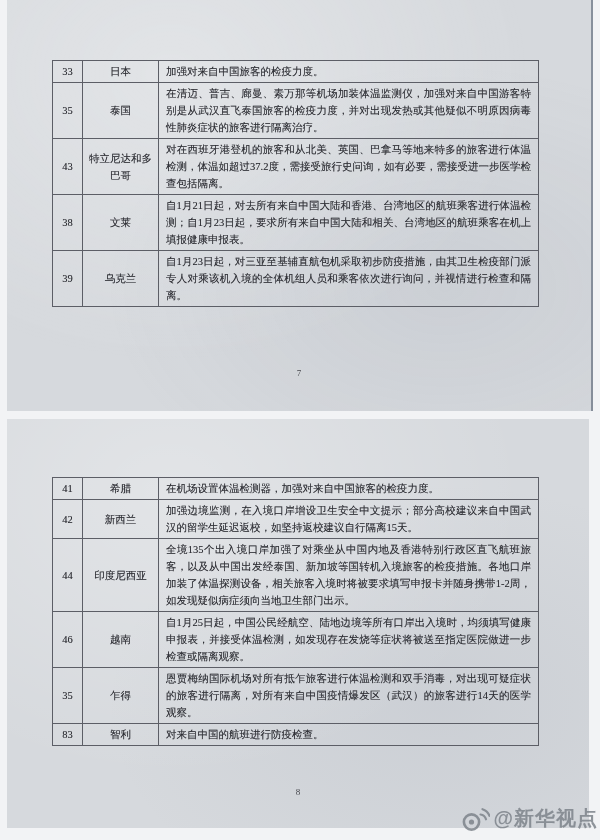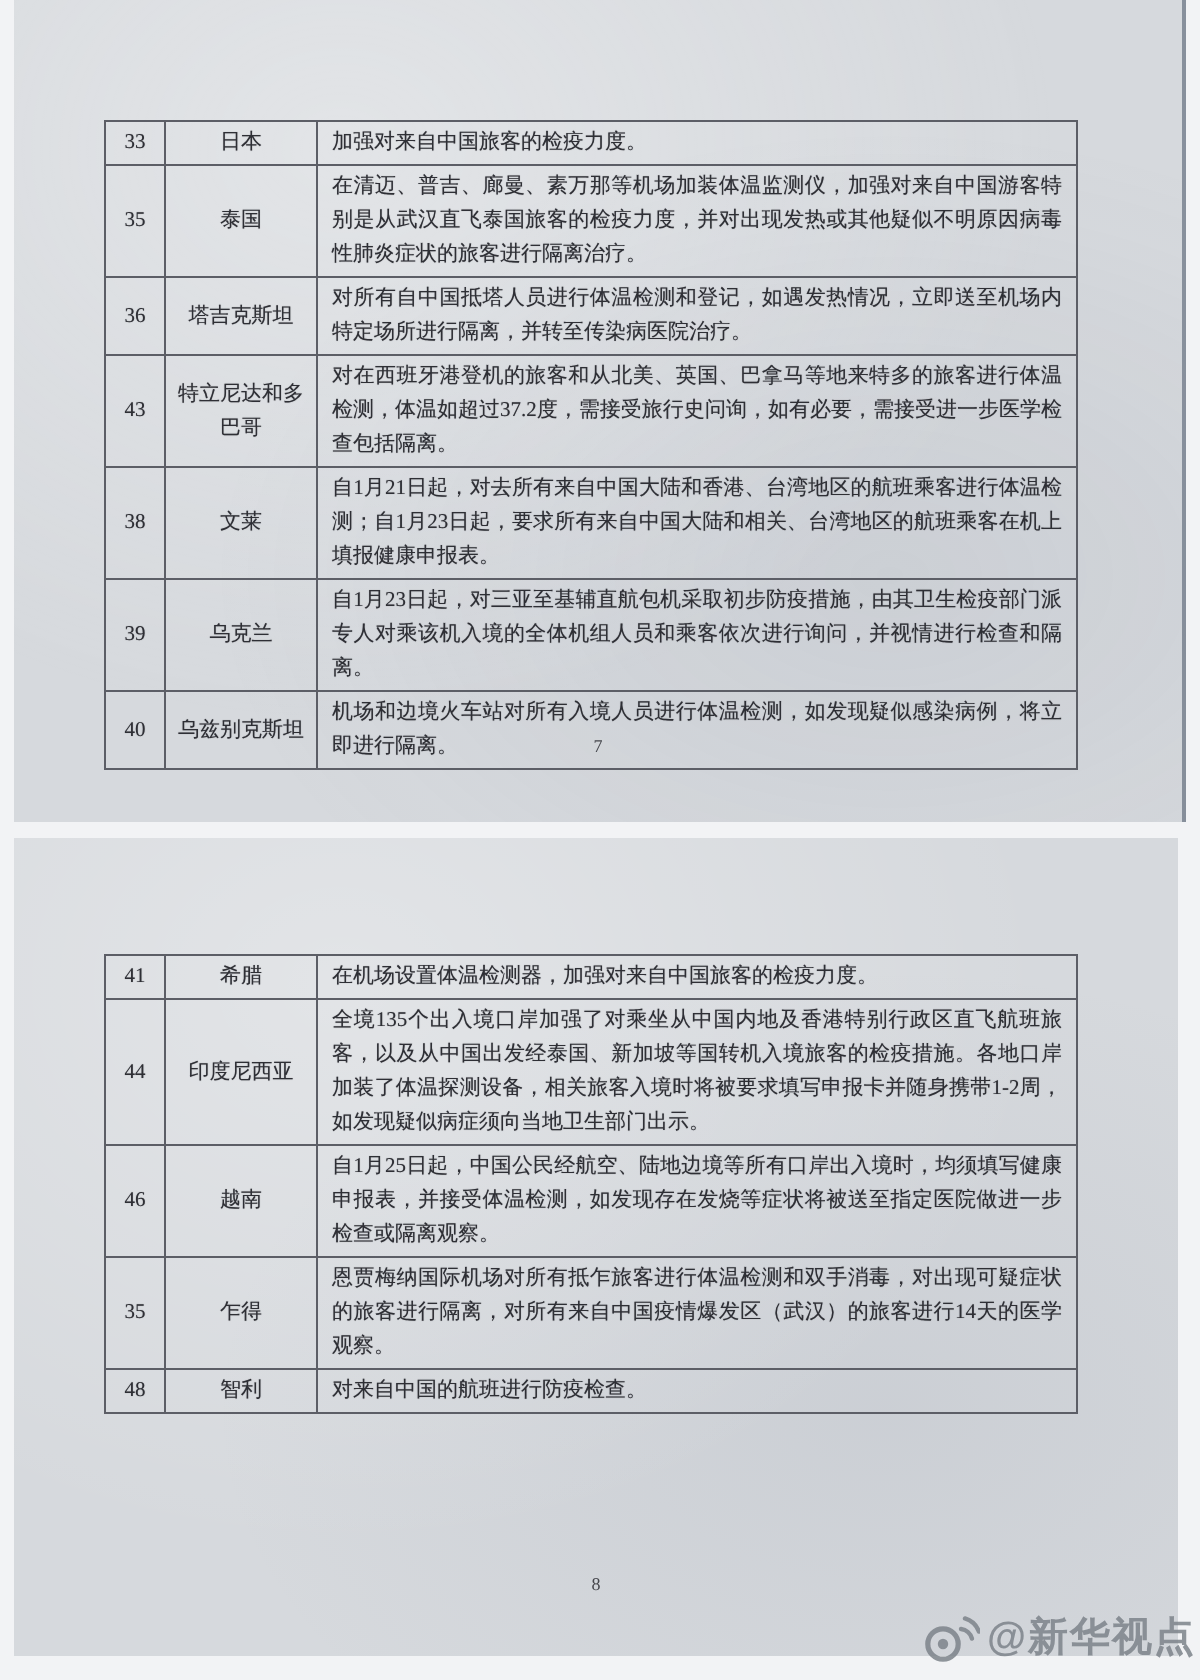--- a/index.html
+++ b/index.html
@@ -65,79 +65,74 @@
         <td class="cell-num">33</td>
         <td class="cell-country">日本</td>
         <td class="cell-measure">加强对来自中国旅客的检疫力度。</td>
       </tr>
       <tr>
         <td class="cell-num">35</td>
         <td class="cell-country">泰国</td>
         <td class="cell-measure">在清迈、普吉、廊曼、素万那等机场加装体温监测仪，加强对来自中国游客特别是从武汉直飞泰国旅客的检疫力度，并对出现发热或其他疑似不明原因病毒性肺炎症状的旅客进行隔离治疗。</td>
       </tr>
       <tr>
-        <td class="cell-num">36</td>
-        <td class="cell-country">塔吉克斯坦</td>
-        <td class="cell-measure">对所有自中国抵塔人员进行体温检测和登记，如遇发热情况，立即送至机场内特定场所进行隔离，并转至传染病医院治疗。</td>
-      </tr>
-      <tr>
         <td class="cell-num">43</td>
         <td class="cell-country">特立尼达和多巴哥</td>
         <td class="cell-measure">对在西班牙港登机的旅客和从北美、英国、巴拿马等地来特多的旅客进行体温检测，体温如超过37.2度，需接受旅行史问询，如有必要，需接受进一步医学检查包括隔离。</td>
       </tr>
       <tr>
         <td class="cell-num">38</td>
         <td class="cell-country">文莱</td>
         <td class="cell-measure">自1月21日起，对去所有来自中国大陆和香港、台湾地区的航班乘客进行体温检测；自1月23日起，要求所有来自中国大陆和相关、台湾地区的航班乘客在机上填报健康申报表。</td>
       </tr>
       <tr>
         <td class="cell-num">39</td>
         <td class="cell-country">乌克兰</td>
         <td class="cell-measure">自1月23日起，对三亚至基辅直航包机采取初步防疫措施，由其卫生检疫部门派专人对乘该机入境的全体机组人员和乘客依次进行询问，并视情进行检查和隔离。</td>
-      </tr>
-      <tr>
-        <td class="cell-num">40</td>
-        <td class="cell-country">乌兹别克斯坦</td>
-        <td class="cell-measure">机场和边境火车站对所有入境人员进行体温检测，如发现疑似感染病例，将立即进行隔离。</td>
       </tr>
     </tbody>
   </table>
   <div class="pageno" id="pageno-1">7</div>
 </div>
 
 <div class="sheet" id="sheet-2">
   <table class="doc-table" id="table-2">
     <colgroup>
         <col class="col-num">
         <col class="col-country">
         <col>
       </colgroup>
     <tbody>
       <tr>
         <td class="cell-num">41</td>
         <td class="cell-country">希腊</td>
         <td class="cell-measure">在机场设置体温检测器，加强对来自中国旅客的检疫力度。</td>
       </tr>
       <tr>
+        <td class="cell-num">42</td>
+        <td class="cell-country">新西兰</td>
+        <td class="cell-measure">加强边境监测，在入境口岸增设卫生安全中文提示；部分高校建议来自中国武汉的留学生延迟返校，如坚持返校建议自行隔离15天。</td>
+      </tr>
+      <tr>
         <td class="cell-num">44</td>
         <td class="cell-country">印度尼西亚</td>
         <td class="cell-measure">全境135个出入境口岸加强了对乘坐从中国内地及香港特别行政区直飞航班旅客，以及从中国出发经泰国、新加坡等国转机入境旅客的检疫措施。各地口岸加装了体温探测设备，相关旅客入境时将被要求填写申报卡并随身携带1-2周，如发现疑似病症须向当地卫生部门出示。</td>
       </tr>
       <tr>
         <td class="cell-num">46</td>
         <td class="cell-country">越南</td>
         <td class="cell-measure">自1月25日起，中国公民经航空、陆地边境等所有口岸出入境时，均须填写健康申报表，并接受体温检测，如发现存在发烧等症状将被送至指定医院做进一步检查或隔离观察。</td>
       </tr>
       <tr>
         <td class="cell-num">35</td>
         <td class="cell-country">乍得</td>
         <td class="cell-measure">恩贾梅纳国际机场对所有抵乍旅客进行体温检测和双手消毒，对出现可疑症状的旅客进行隔离，对所有来自中国疫情爆发区（武汉）的旅客进行14天的医学观察。</td>
       </tr>
       <tr>
-        <td class="cell-num">48</td>
+        <td class="cell-num">83</td>
         <td class="cell-country">智利</td>
         <td class="cell-measure">对来自中国的航班进行防疫检查。</td>
       </tr>
     </tbody>
   </table>
   <div class="pageno" id="pageno-2">8</div>
 </div>
 
 <div class="watermark">
   <span>

